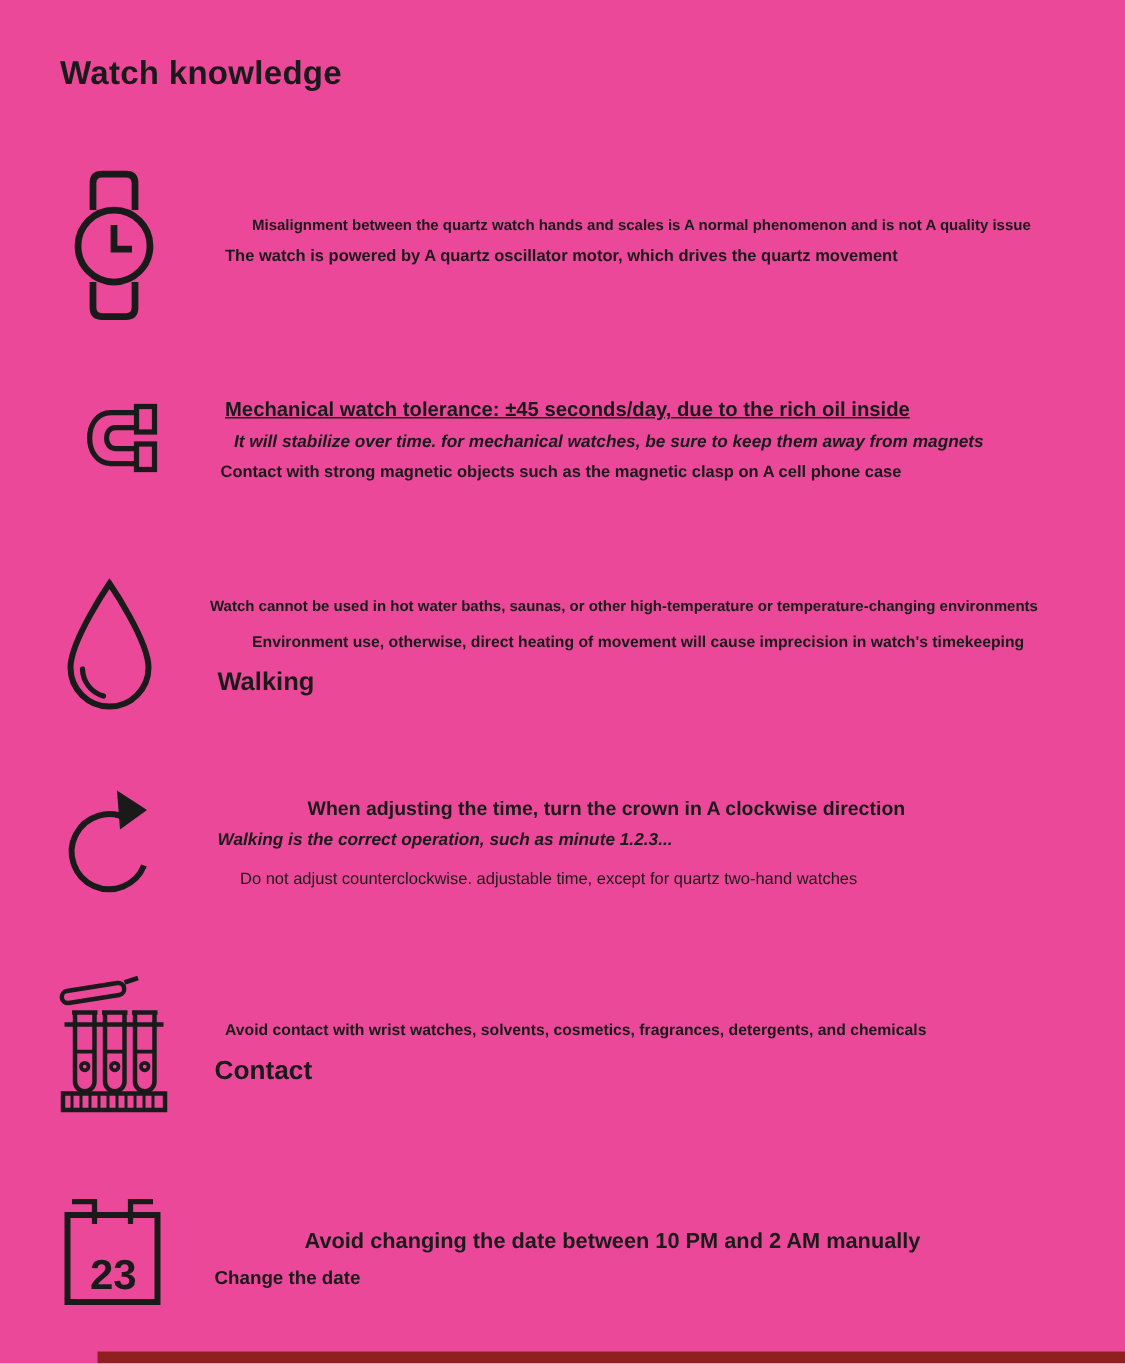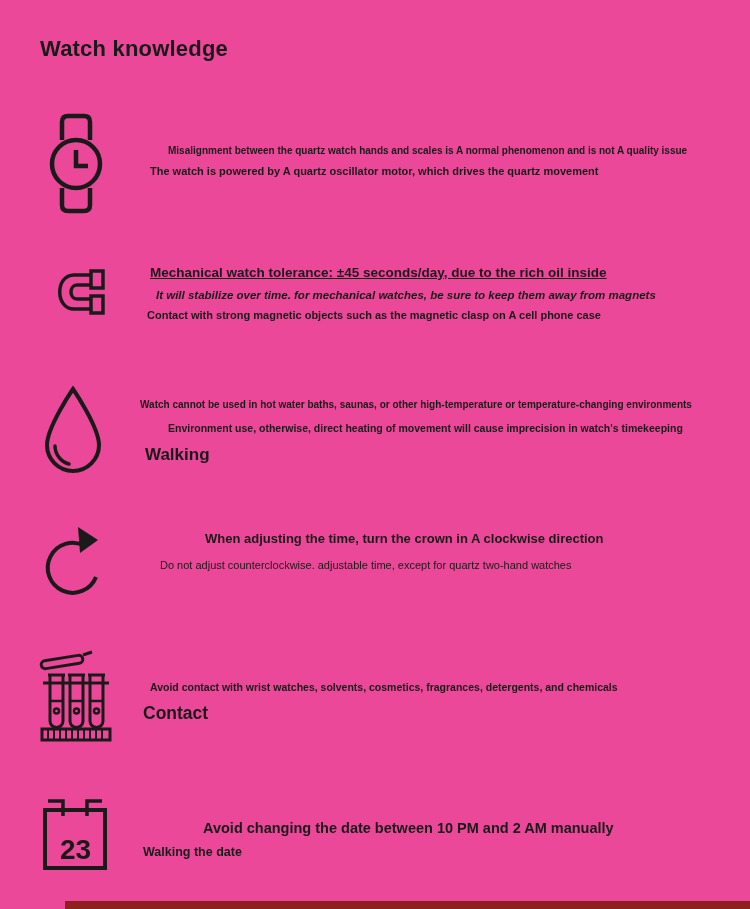--- a/index.html
+++ b/index.html
@@ -74,20 +74,21 @@
   </div>
 
   <div class="icon" style="left:42px;top:521px;">
     <svg width="64" height="84" viewBox="0 0 64 84">
       <path class="stroke" stroke-width="4" d="M43,25 A25,25 0 1 0 54,56"></path>
       <path d="M36,6 L56,19 L38,32 Z" fill="#1a1a1a" stroke="none"></path>
     </svg>
   </div>
   <div class="textcol" style="top:531px;">
     <div class="ln fs13" style="margin-left:65px;">When adjusting the time, turn the crown in A clockwise direction</div>
+    <div class="ln fs115" style="margin-left:5px;margin-top:6px;">Walking is the correct operation, such as minute 1.2.3...</div>
     <div class="ln fs11 reg" style="margin-left:8px;margin-top:12px;">Do not adjust counterclockwise. adjustable time, except for quartz two-hand watches</div>
   </div>
 
   <div class="icon" style="left:38px;top:645px;">
     <svg width="76" height="100" viewBox="0 0 76 100">
       <rect class="stroke" stroke-width="3" x="3" y="13" width="42" height="8" rx="4" transform="rotate(-9 24 17)"></rect>
       <path class="stroke" stroke-width="3" d="M45,10 l9,-3"></path>
       <path class="stroke" stroke-width="3" d="M5,38 H71"></path>
       <path class="stroke" stroke-width="3" d="M10,30 H27"></path>
       <path class="stroke" stroke-width="3" d="M12,30 V76 A6.5,6.5 0 0 0 25,76 V30"></path>
@@ -113,18 +114,18 @@
   <div class="icon" style="left:40px;top:789px;">
     <svg width="70" height="84" viewBox="0 0 70 84">
       <rect class="stroke" stroke-width="4" x="5" y="21" width="60" height="58"></rect>
       <path class="stroke" stroke-width="3.5" d="M8,12 H23 V27"></path>
       <path class="stroke" stroke-width="3.5" d="M62,12 H47 V27"></path>
       <text x="20" y="70" font-size="28" font-weight="bold" fill="#1a1a1a">23</text>
     </svg>
   </div>
   <div class="textcol" style="top:819px;">
     <div class="ln fs145" style="margin-left:63px;">Avoid changing the date between 10 PM and 2 AM manually</div>
-    <div class="ln fs125" style="margin-left:3px;margin-top:8px;">Walking the date</div>
+    <div class="ln fs125" style="margin-left:3px;margin-top:8px;">Change the date</div>
   </div>
 
   <div class="band"></div>
 
 </div>
 
 </body></html>

